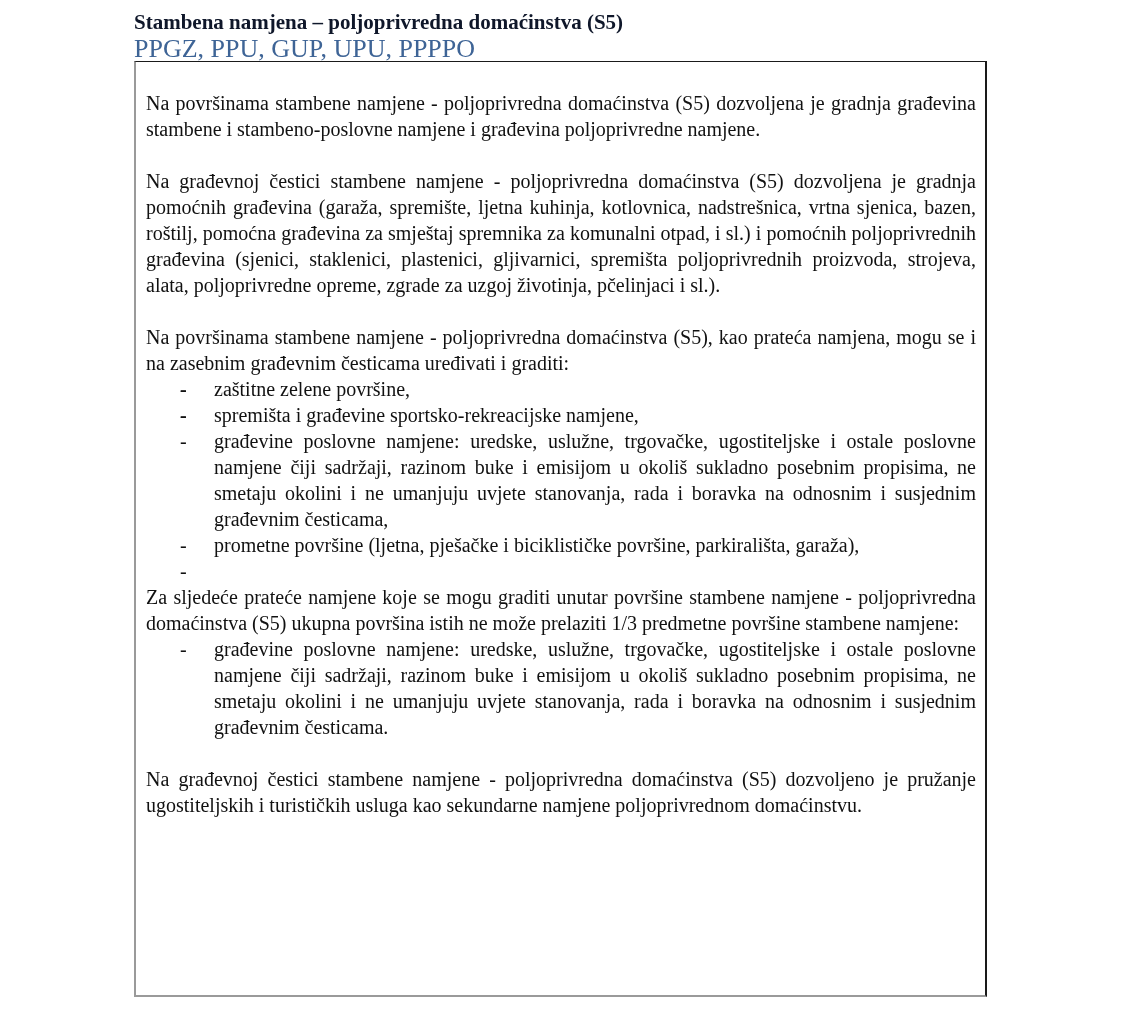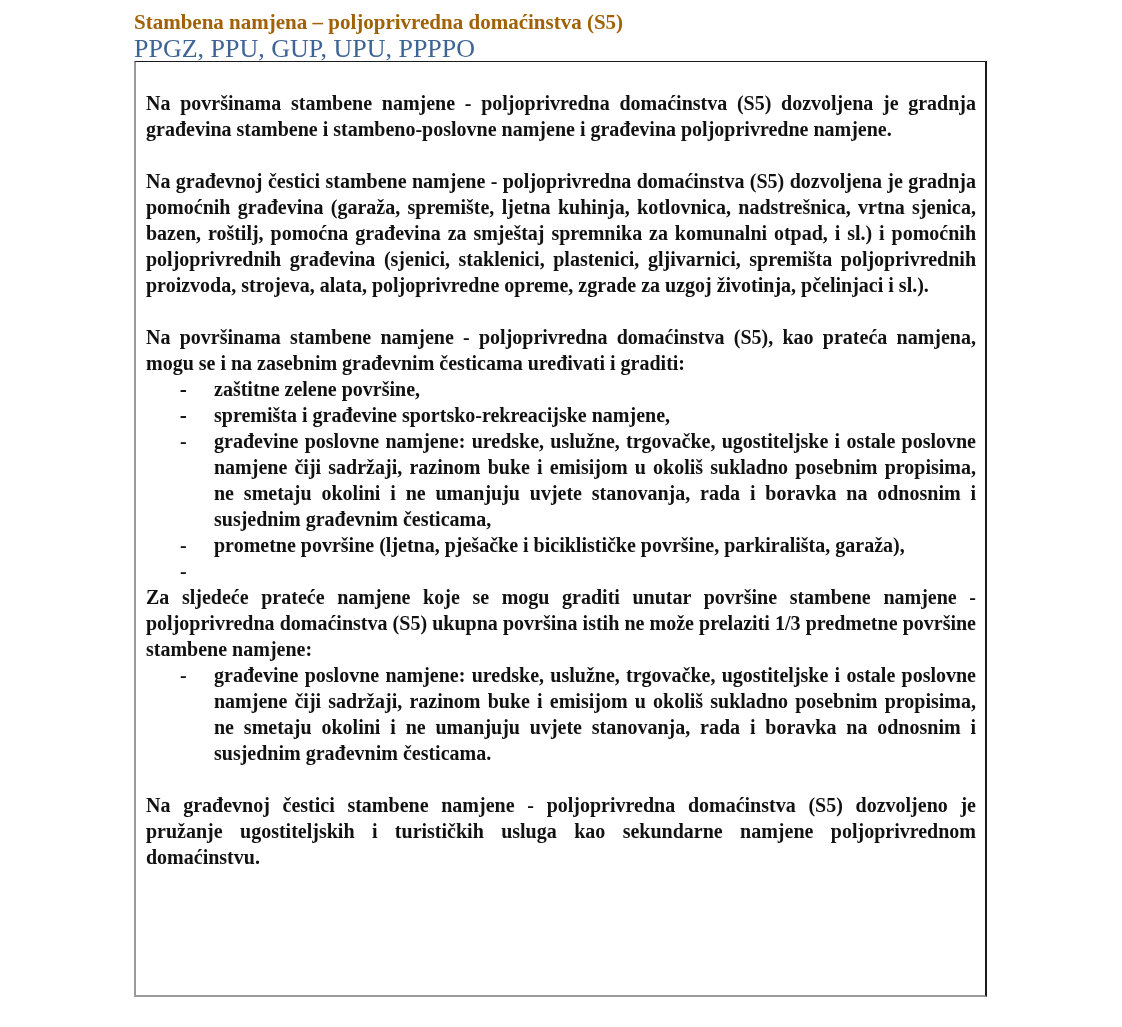--- a/index.html
+++ b/index.html
@@ -4,37 +4,36 @@
   <style>
     html, body { margin: 0; padding: 0; background: #ffffff; }
     body {
       width: 1122px; height: 1027px; position: relative; overflow: hidden;
       font-family: "Liberation Serif", "DejaVu Serif", serif;
       color: #111111;
     }
     .heading {
       position: absolute; left: 134px; top: 9px;
       font-weight: bold; font-size: 21px; line-height: 26px;
-      color: #a16207;
+      color: #0f172a;
     }
     .subheading {
       position: absolute; left: 134px; top: 36px;
       font-size: 26px; line-height: 26px;
       color: #3e6496;
     }
     .box {
       position: absolute; left: 134px; top: 61px;
       width: 853px; height: 936px;
       border-top: 1px solid #1a1a1a;
       border-right: 2px solid #1a1a1a;
       border-left: 2px solid #9a9a9a;
       border-bottom: 2px solid #9a9a9a;
       box-sizing: border-box;
       padding: 28px 9px 12px 10px;
-      font-weight: bold;
     }
     .para {
       font-size: 20px; line-height: 26px;
       text-align: justify;
       margin: 0 0 26px 0;
     }
     .para.tight { margin-bottom: 0; }
     ul.dash {
       list-style: none; margin: 0 0 26px 0; padding: 0;
     }

